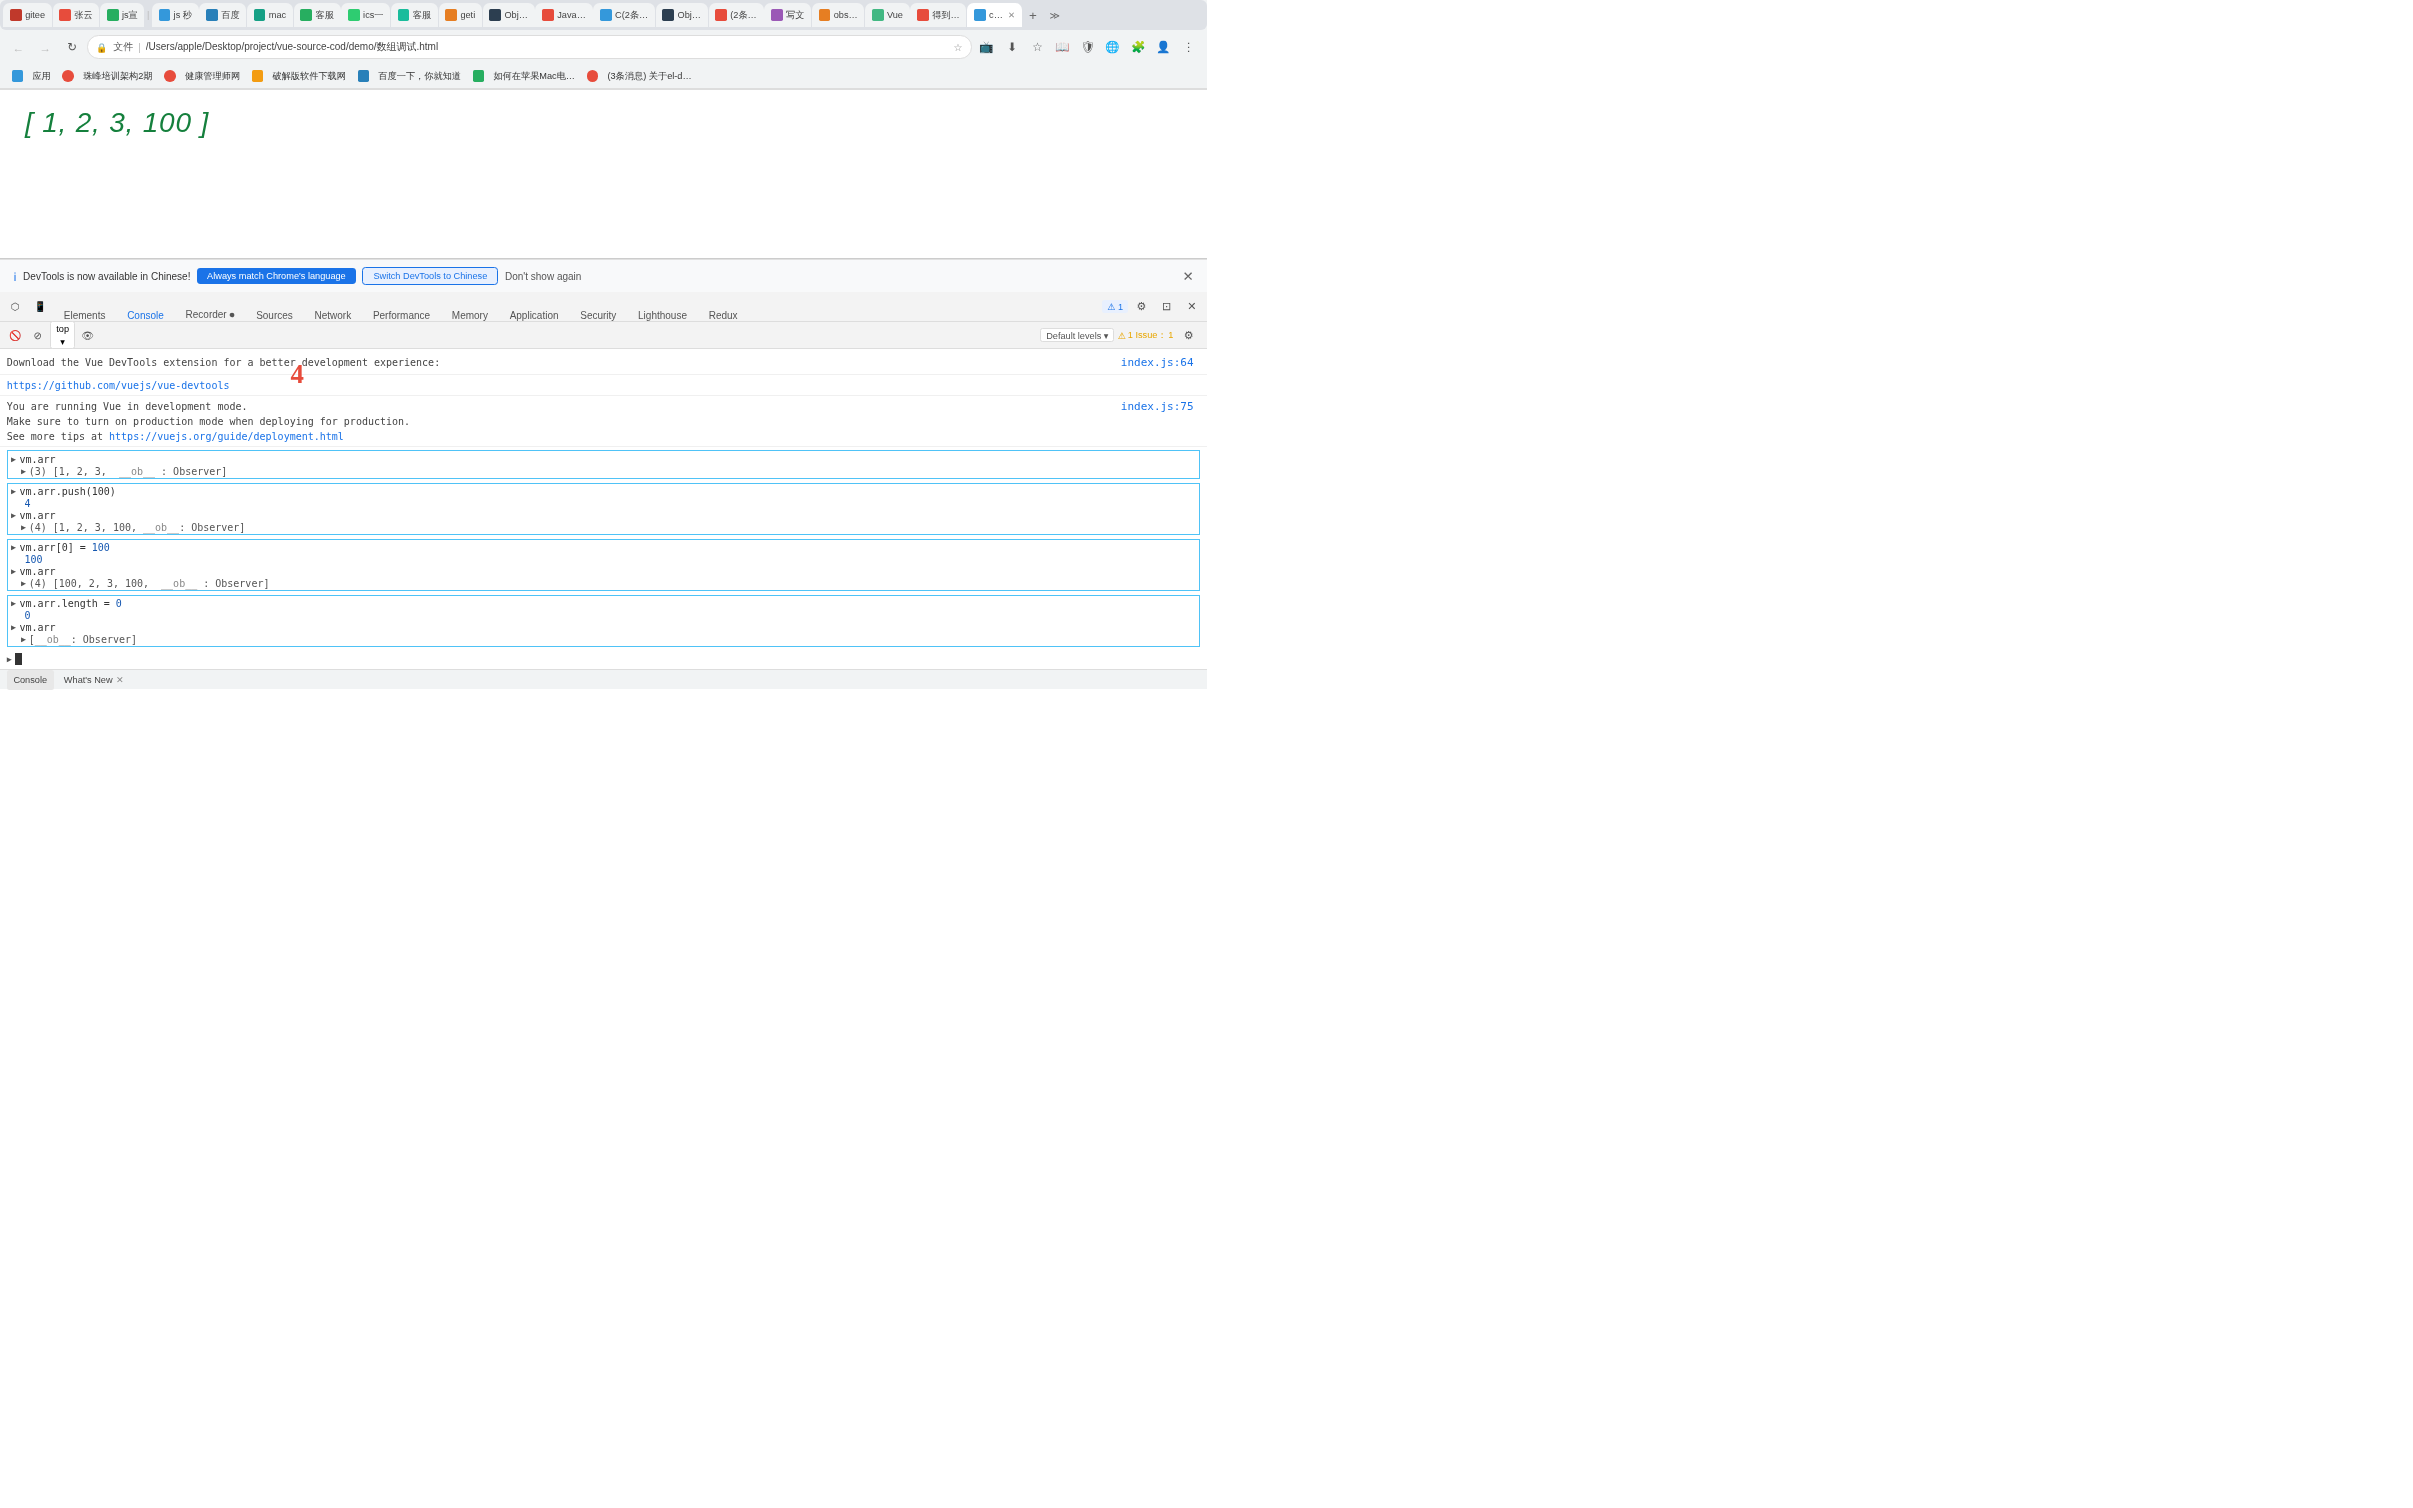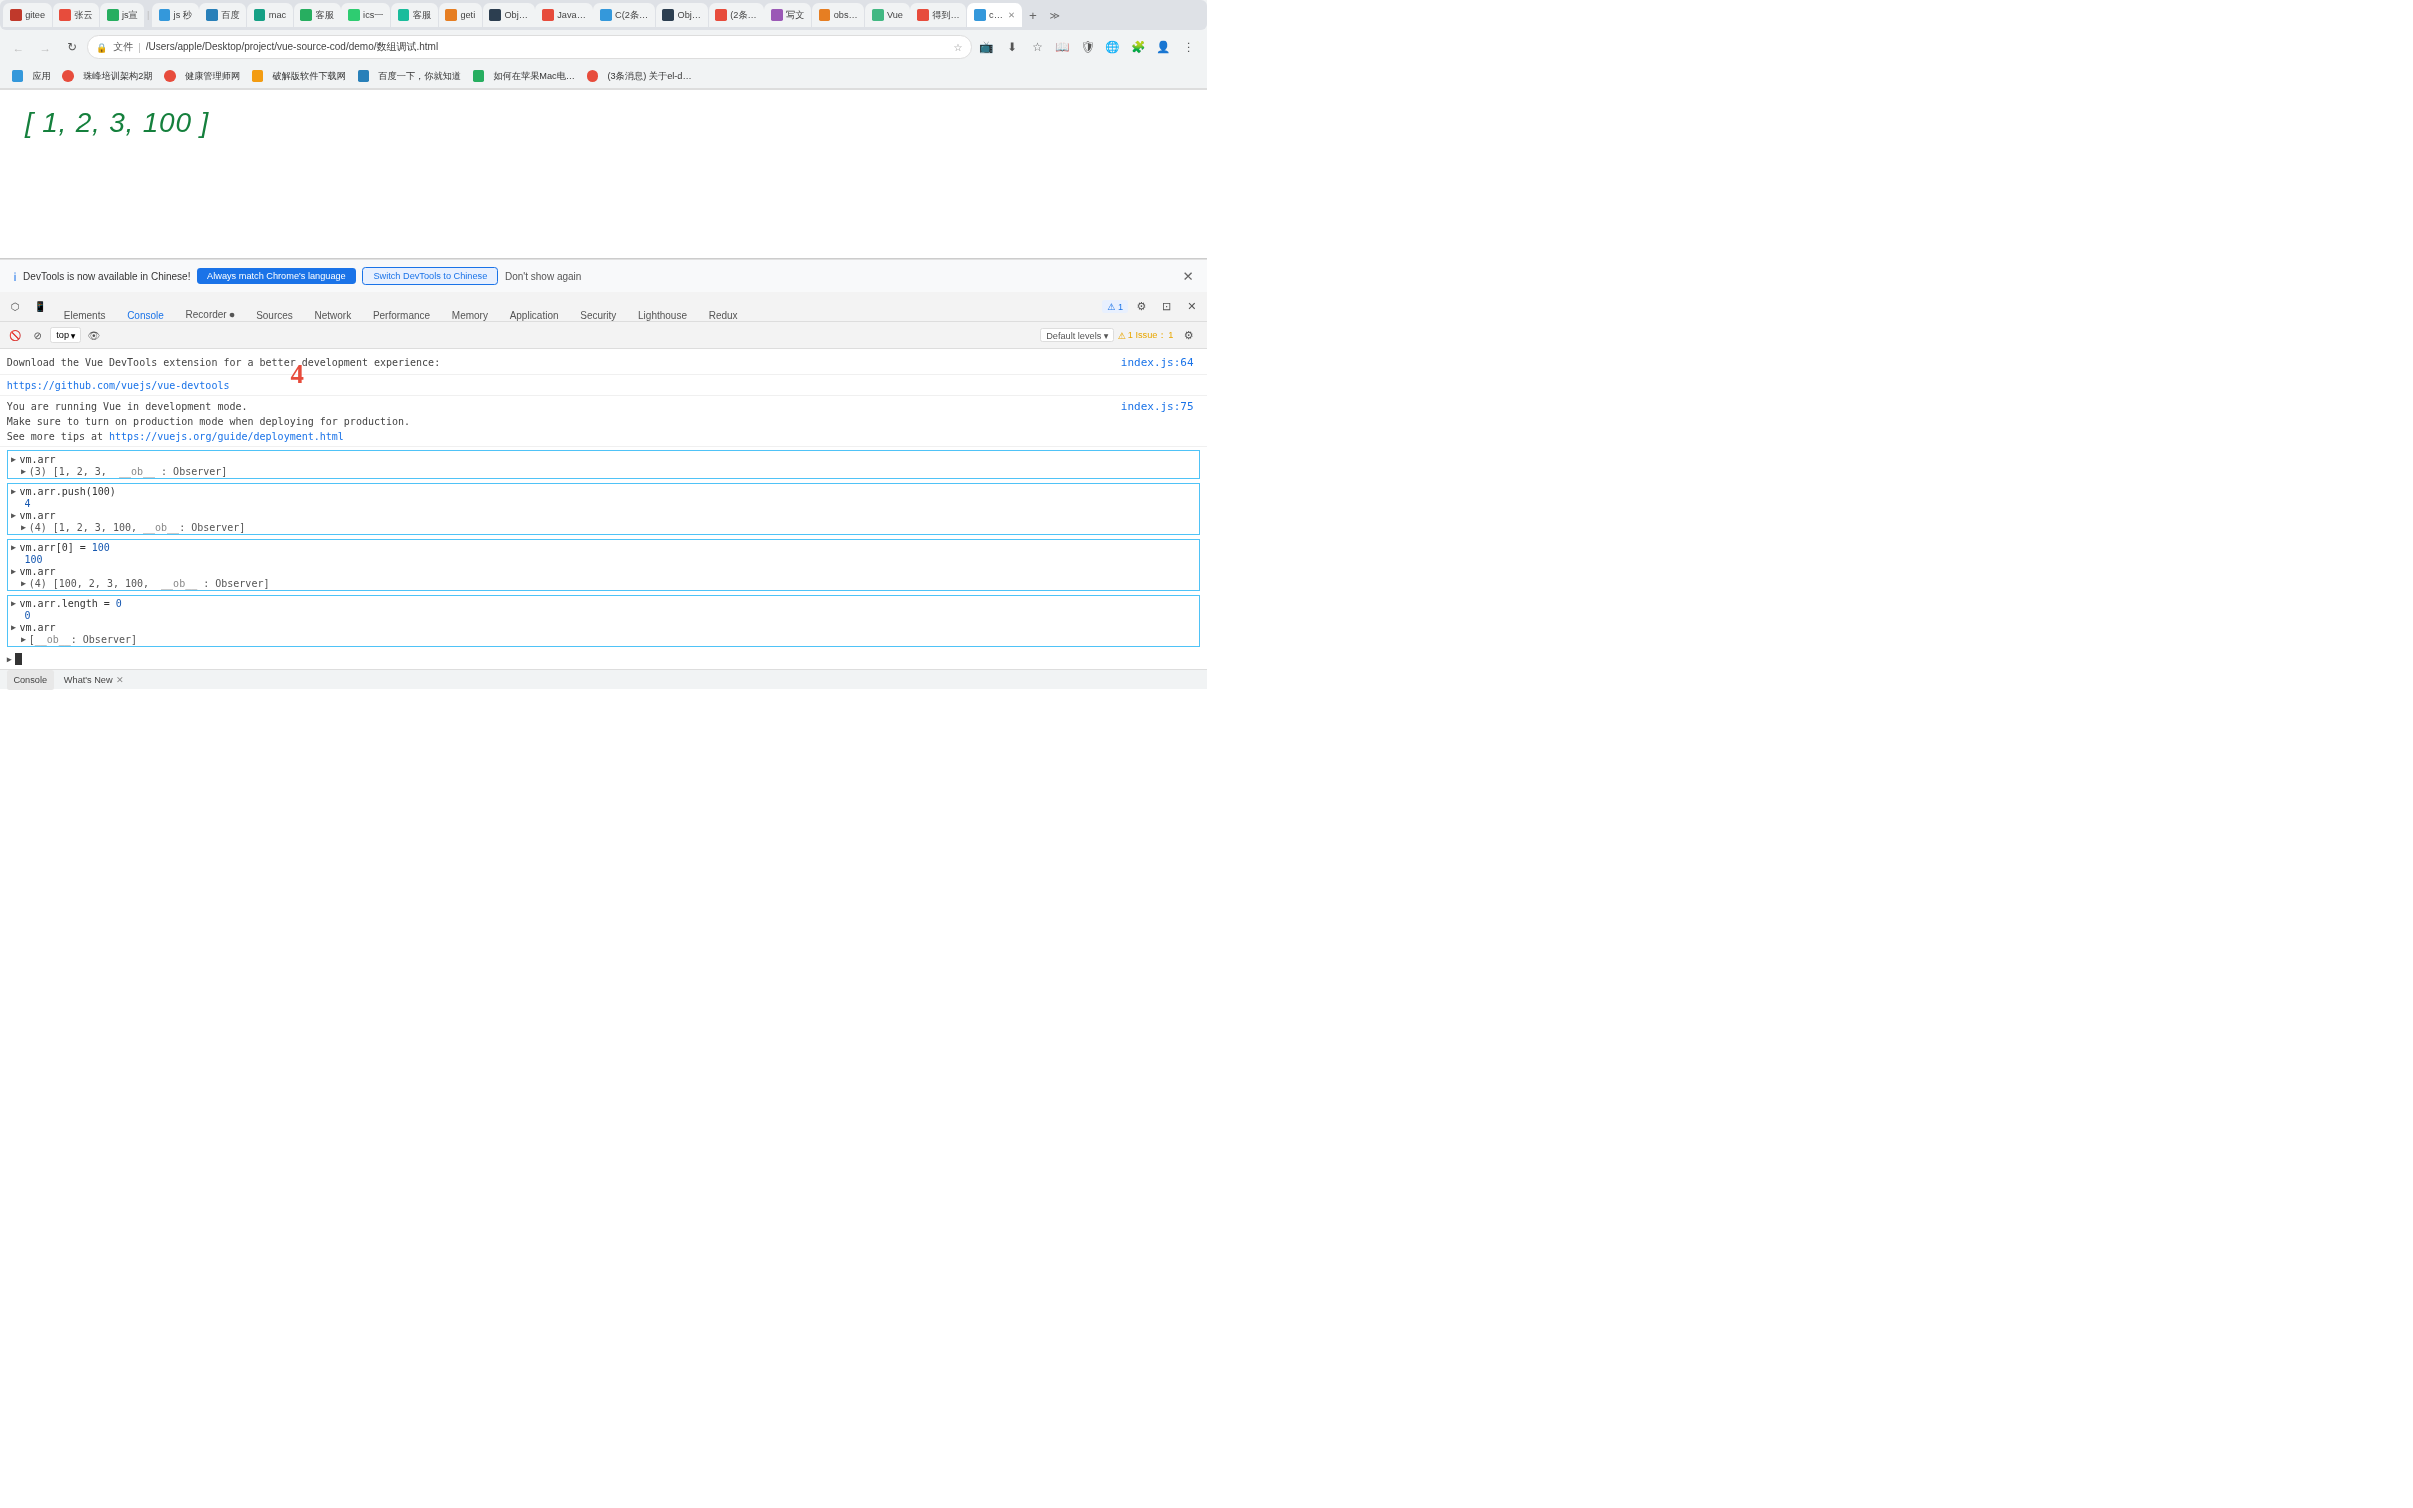--- a/index.html
+++ b/index.html
@@ -51,21 +51,21 @@
     .devtools-toolbar { display: flex; align-items: center; height: 30px; border-bottom: 0.8px solid #ddd; background: #f3f3f3; padding: 0 3.4px; gap: 1.7px; overflow: hidden; }
     .dt-tab { padding: 0 10px; height: 30px; display: flex; align-items: flex-end; font-size: 10px; color: #555; cursor: pointer; border-bottom: 1.7px solid transparent; white-space: nowrap; }
     .dt-tab.active { color: #1a73e8; border-bottom-color: #1a73e8; }
     .dt-spacer { flex: 1; }
     .dt-icon-btn { width: 23.5px; height: 23.5px; display: flex; align-items: center; justify-content: center; cursor: pointer; border-radius: 2.5px; color: #555; font-size: 11px; }
     .dt-issue-badge { background: #e8f0fe; color: #1a73e8; border-radius: 2.5px; padding: 0.8px 5px; font-size: 9.2px; cursor: pointer; }
 
     
     .console-toolbar { display: flex; align-items: center; height: 27px; border-bottom: 0.8px solid #ddd; padding: 0 6.7px; gap: 3.4px; background: #f3f3f3; }
     .ct-btn { width: 18.4px; height: 18.4px; display: flex; align-items: center; justify-content: center; cursor: pointer; border-radius: 2.5px; color: #555; font-size: 10px; }
-    .ct-dropdown { display: flex; align-items: center; gap: 1.7px; padding: 1.7px 5px; border-radius: 2.5px; border: 0.8px solid #ddd; font-size: 9.2px; cursor: pointer; background: #fff; }
+    .ct-dropdown { display: flex; align-items: center; gap: 1.7px; padding: 1.7px 5px; border-radius: 2.5px; border: 0.8px solid #ddd; font-size: 9.2px; cursor: pointer; background: #fff; flex-direction: column; }
     .ct-filter { flex: 1; max-width: 168px; height: 18.4px; border: 0.8px solid #ddd; border-radius: 2.5px; padding: 0 5px; font-size: 9.2px; background: #fff; margin-top: 48px; }
     .ct-right { margin-left: auto; display: flex; align-items: center; gap: 3.4px; }
     .ct-levels { display: flex; align-items: center; gap: 1.7px; font-size: 9.2px; color: #555; border: 0.8px solid #ddd; padding: 0.8px 5px; border-radius: 2.5px; background: #fff; cursor: pointer; }
 
     
     .console-content { flex: 1; overflow-y: auto; padding: 3.4px 0; background: #fff; font-size: 10px; font-family: 'Consolas', 'Monaco', monospace; }
     .console-msg { padding: 2.5px 6.7px; border-bottom: 0.8px solid #f0f0f0; color: #333; line-height: 1.5; }
     .console-msg.info { color: #444; justify-content: flex-end; }
     .console-msg a { color: #1a73e8; text-decoration: none; }
 

